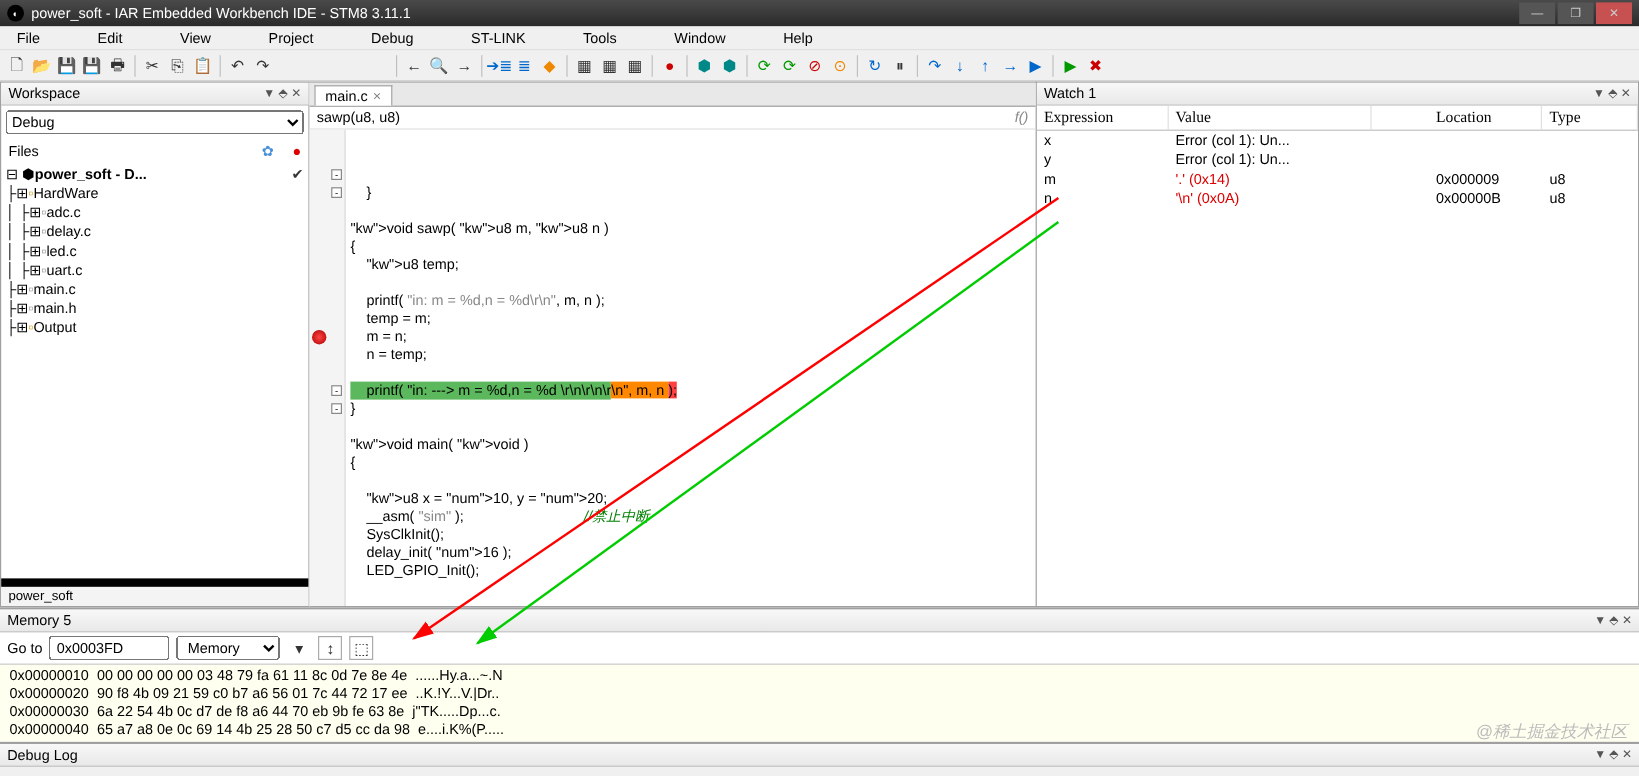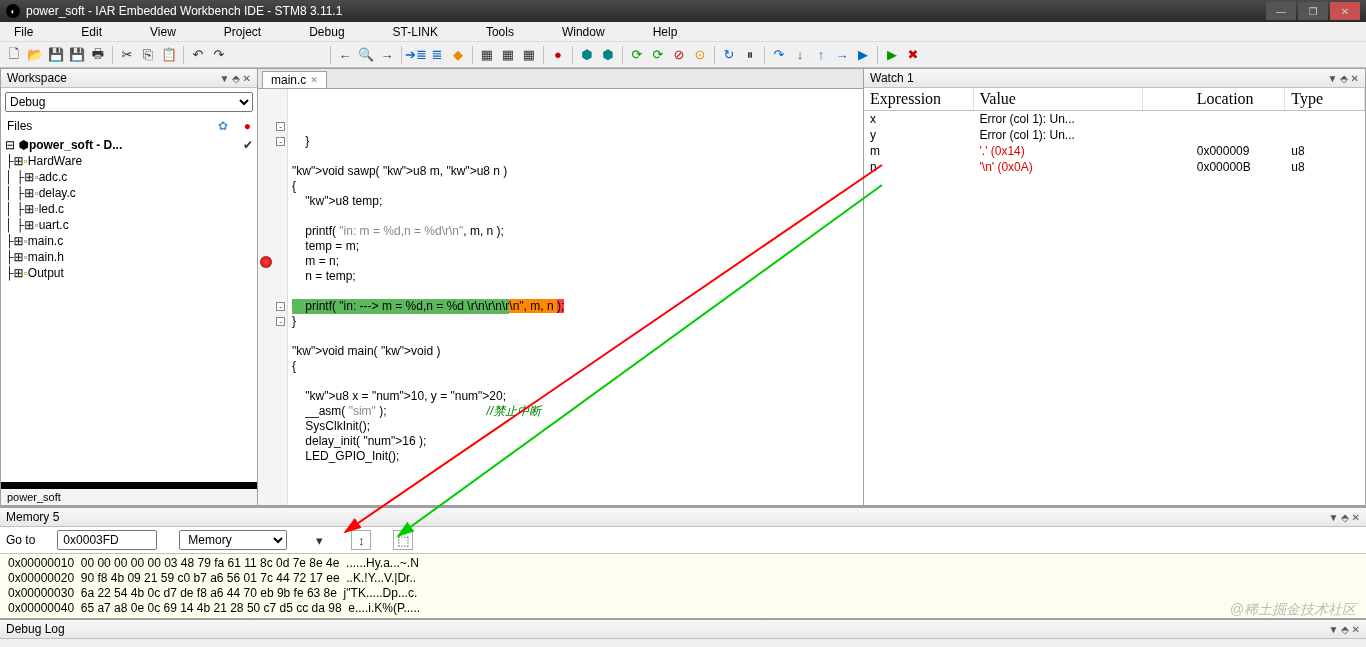--- a/index.html
+++ b/index.html
@@ -37,28 +37,28 @@
 .fold { position: absolute; left: 18px; width: 9px; height: 9px; border: 1px solid #888; font-size: 8px; line-height: 7px; text-align: center; background:#fff;}
 .bp { position:absolute; left:2px; width:12px;height:12px; background:radial-gradient(circle,#f44,#a00); border-radius:50%;}
 .str { color: #888; }
 .cmt { color: #008000; font-style: italic; }
 .hl-line { background: #5cb85c; display:inline-block;}
 .hl-or { background:#ff8800; }
 .hl-r {background:#ff4040;}
 .watch { width: 502px; background: #fff; border: 1px solid #a0a0a0; border-left:none; display: flex; flex-direction: column; }
 .watch-grid { flex: 1; font-family: Consolas, monospace; font-size: 13px; }
 .watch-head { display: flex; border-bottom: 1px solid #c0c0c0; }
-.watch-head div { padding: 2px 6px; border-right: 1px solid #e0e0e0; font-family: "Segoe UI"; font-size: 16px; }
+.watch-head div { padding: 2px 6px; border-right: 1px solid #e0e0e0; font-family: "Segoe UI"; font-size: 13px; }
 .watch-row { display: flex; }
 .watch-row div { padding: 1px 6px; }
 .wc-exp { width: 110px; } .wc-val { width: 170px; } .wc-loc { width: 95px; margin-left: 48px; } .wc-type { width: 80px; }
 .red { color: #d00; }
 .gray { color: #999; font-style: italic; }
 .memory { border-top: 2px solid #a0a0a0; background: #fff; }
-.mem-toolbar { display: flex; align-items: center; padding: 3px 6px; gap: 22px; border-bottom: 1px solid #c0c0c0; }
+.mem-toolbar { display: flex; align-items: center; padding: 3px 6px; gap: 6px; border-bottom: 1px solid #c0c0c0; }
 .mem-toolbar input, .mem-toolbar select { height: 20px; font-size: 12px; padding: 0 4px; }
 .mem-body { font-family: Consolas, monospace; font-size: 13px; padding: 2px 8px; background: #ffffef; line-height: 15px; position:relative;}
 .mem-row { white-space: pre; }
 .mred { color: #d00; }
 .debuglog { border-top: 2px solid #a0a0a0; }
 .watermark { position: absolute; right: 10px; bottom: 28px; color: #bbb; font-size: 14px; font-style: italic; }
 svg.overlay { position: absolute; top: 0; left: 0; pointer-events: none; z-index: 50; }
 .gear{color:#4a90d9;}
 .reddot{color:#d00;}
 .check{color:#333;}
@@ -212,20 +212,24 @@
     <div class="ws-tab">power_soft</div>
   </div>
 
   <div class="editor-area">
     <div class="tabbar">
       <div class="tab">
         <span>main.c</span>
         <span class="x">✕</span>
       </div>
     </div>
+    <div class="crumb">
+      <span>sawp(u8, u8)</span>
+      <span class="fx">f()</span>
+    </div>
     <div class="code" id="code">
       <div class="gutter"></div>
     <div class="gutter"><div class="fold" style="top:33px">-</div><div class="fold" style="top:48px">-</div><div class="bp" style="top:167px"></div><div class="fold" style="top:213px">-</div><div class="fold" style="top:228px">-</div></div><div>    } </div><div> </div><div><span class="&lt;span">"kw"</span>&gt;void sawp( <span class="&lt;span">"kw"</span>&gt;u8 m, <span class="&lt;span">"kw"</span>&gt;u8 n ) </div><div>{ </div><div>    <span class="&lt;span">"kw"</span>&gt;u8 temp; </div><div> </div><div>    printf( <span class="str">"in: m = %d,n = %d\r\n"</span>, m, n ); </div><div>    temp = m; </div><div>    m = n; </div><div>    n = temp; </div><div> </div><div style="position:relative"><span class="hl-line">    printf( "in: ---&gt; m = %d,n = %d \r\n\r\n\r</span><span class="hl-or">\n", m, n </span><span class="hl-r">);</span></div><div>} </div><div> </div><div><span class="&lt;span">"kw"</span>&gt;void main( <span class="&lt;span">"kw"</span>&gt;void ) </div><div>{ </div><div> </div><div>    <span class="&lt;span">"kw"</span>&gt;u8 x = <span class="&lt;span">"num"</span>&gt;10, y = <span class="&lt;span">"num"</span>&gt;20; </div><div>    __asm( <span class="str">"sim"</span> );                              <span class="cmt">//禁止中断</span> </div><div>    SysClkInit(); </div><div>    delay_init( <span class="&lt;span">"num"</span>&gt;16 ); </div><div>    LED_GPIO_Init(); </div></div>
   </div>
 
   <div class="watch">
     <div class="pane-title">
       <span>Watch 1</span>
       <span class="spacer"></span>
       <span class="pin">▼ ⬘ ✕</span>
@@ -272,32 +276,32 @@
 
 <div class="memory">
   <div class="pane-title">
     <span>Memory 5</span>
     <span class="spacer"></span>
     <span class="pin">▼ ⬘ ✕</span>
   </div>
   <div class="mem-toolbar">
     <span>Go to</span>
     <input style="width: 100px;" value="0x0003FD">
-    <select style="width:108px">
+    <select style="width:86px">
       <option>Memory</option>
     </select>
     <span class="tbtn">▾</span>
     <span class="tbtn" style="border:1px solid #aaa">↕</span>
     <span class="tbtn" style="border:1px solid #aaa">⬚</span>
   </div>
   <div class="mem-body" id="mem-body">
       <div class="mem-row">0x00000010  00 00 00 00 00 03 48 79 fa 61 11 8c 0d 7e 8e 4e  ......Hy.a...~.N</div>
       <div class="mem-row">0x00000020  90 f8 4b 09 21 59 c0 b7 a6 56 01 7c 44 72 17 ee  ..K.!Y...V.|Dr..</div>
       <div class="mem-row">0x00000030  6a 22 54 4b 0c d7 de f8 a6 44 70 eb 9b fe 63 8e  j"TK.....Dp...c.</div>
-      <div class="mem-row">0x00000040  65 a7 a8 0e 0c 69 14 4b 21 28 50 c7 d5 cc da 98  e....i.K%(P.....</div>
+      <div class="mem-row">0x00000040  65 a7 a8 0e 0c 69 14 4b 25 28 50 c7 d5 cc da 98  e....i.K%(P.....</div>
     </div>
 </div>
 
 <div class="debuglog">
   <div class="pane-title">
     <span>Debug Log</span>
     <span class="spacer"></span>
     <span class="pin">▼ ⬘ ✕</span>
   </div>
 </div>

